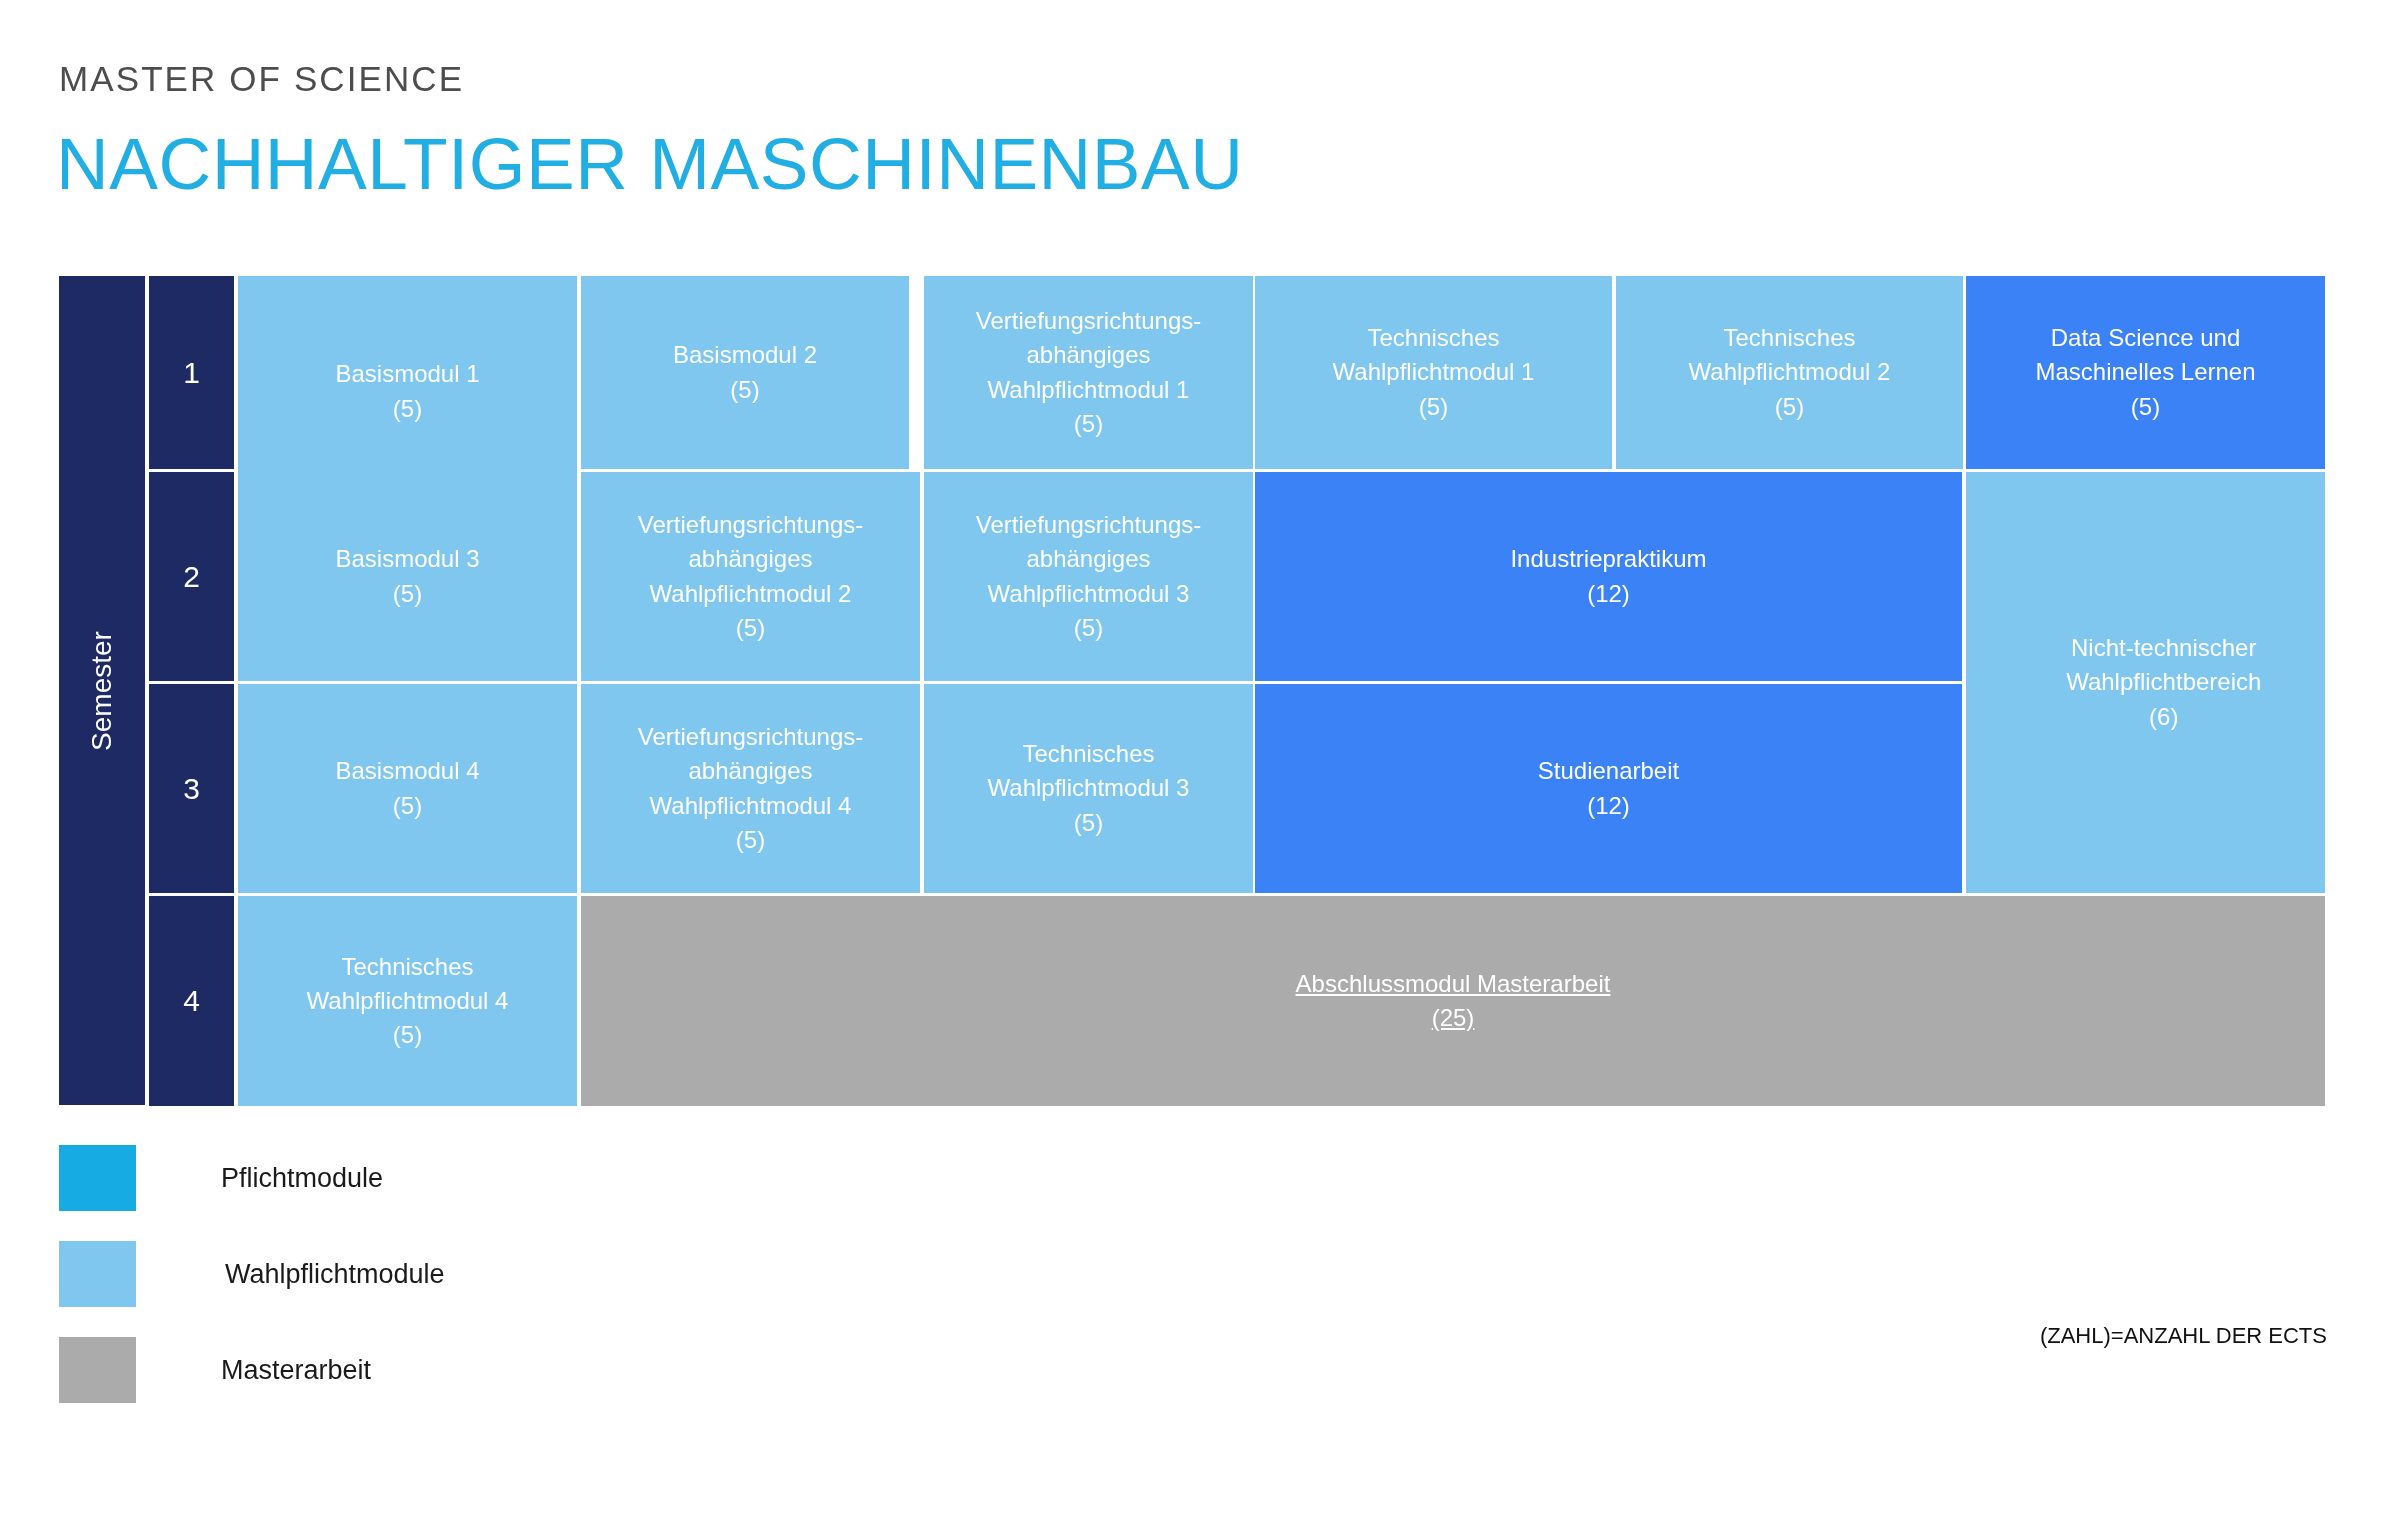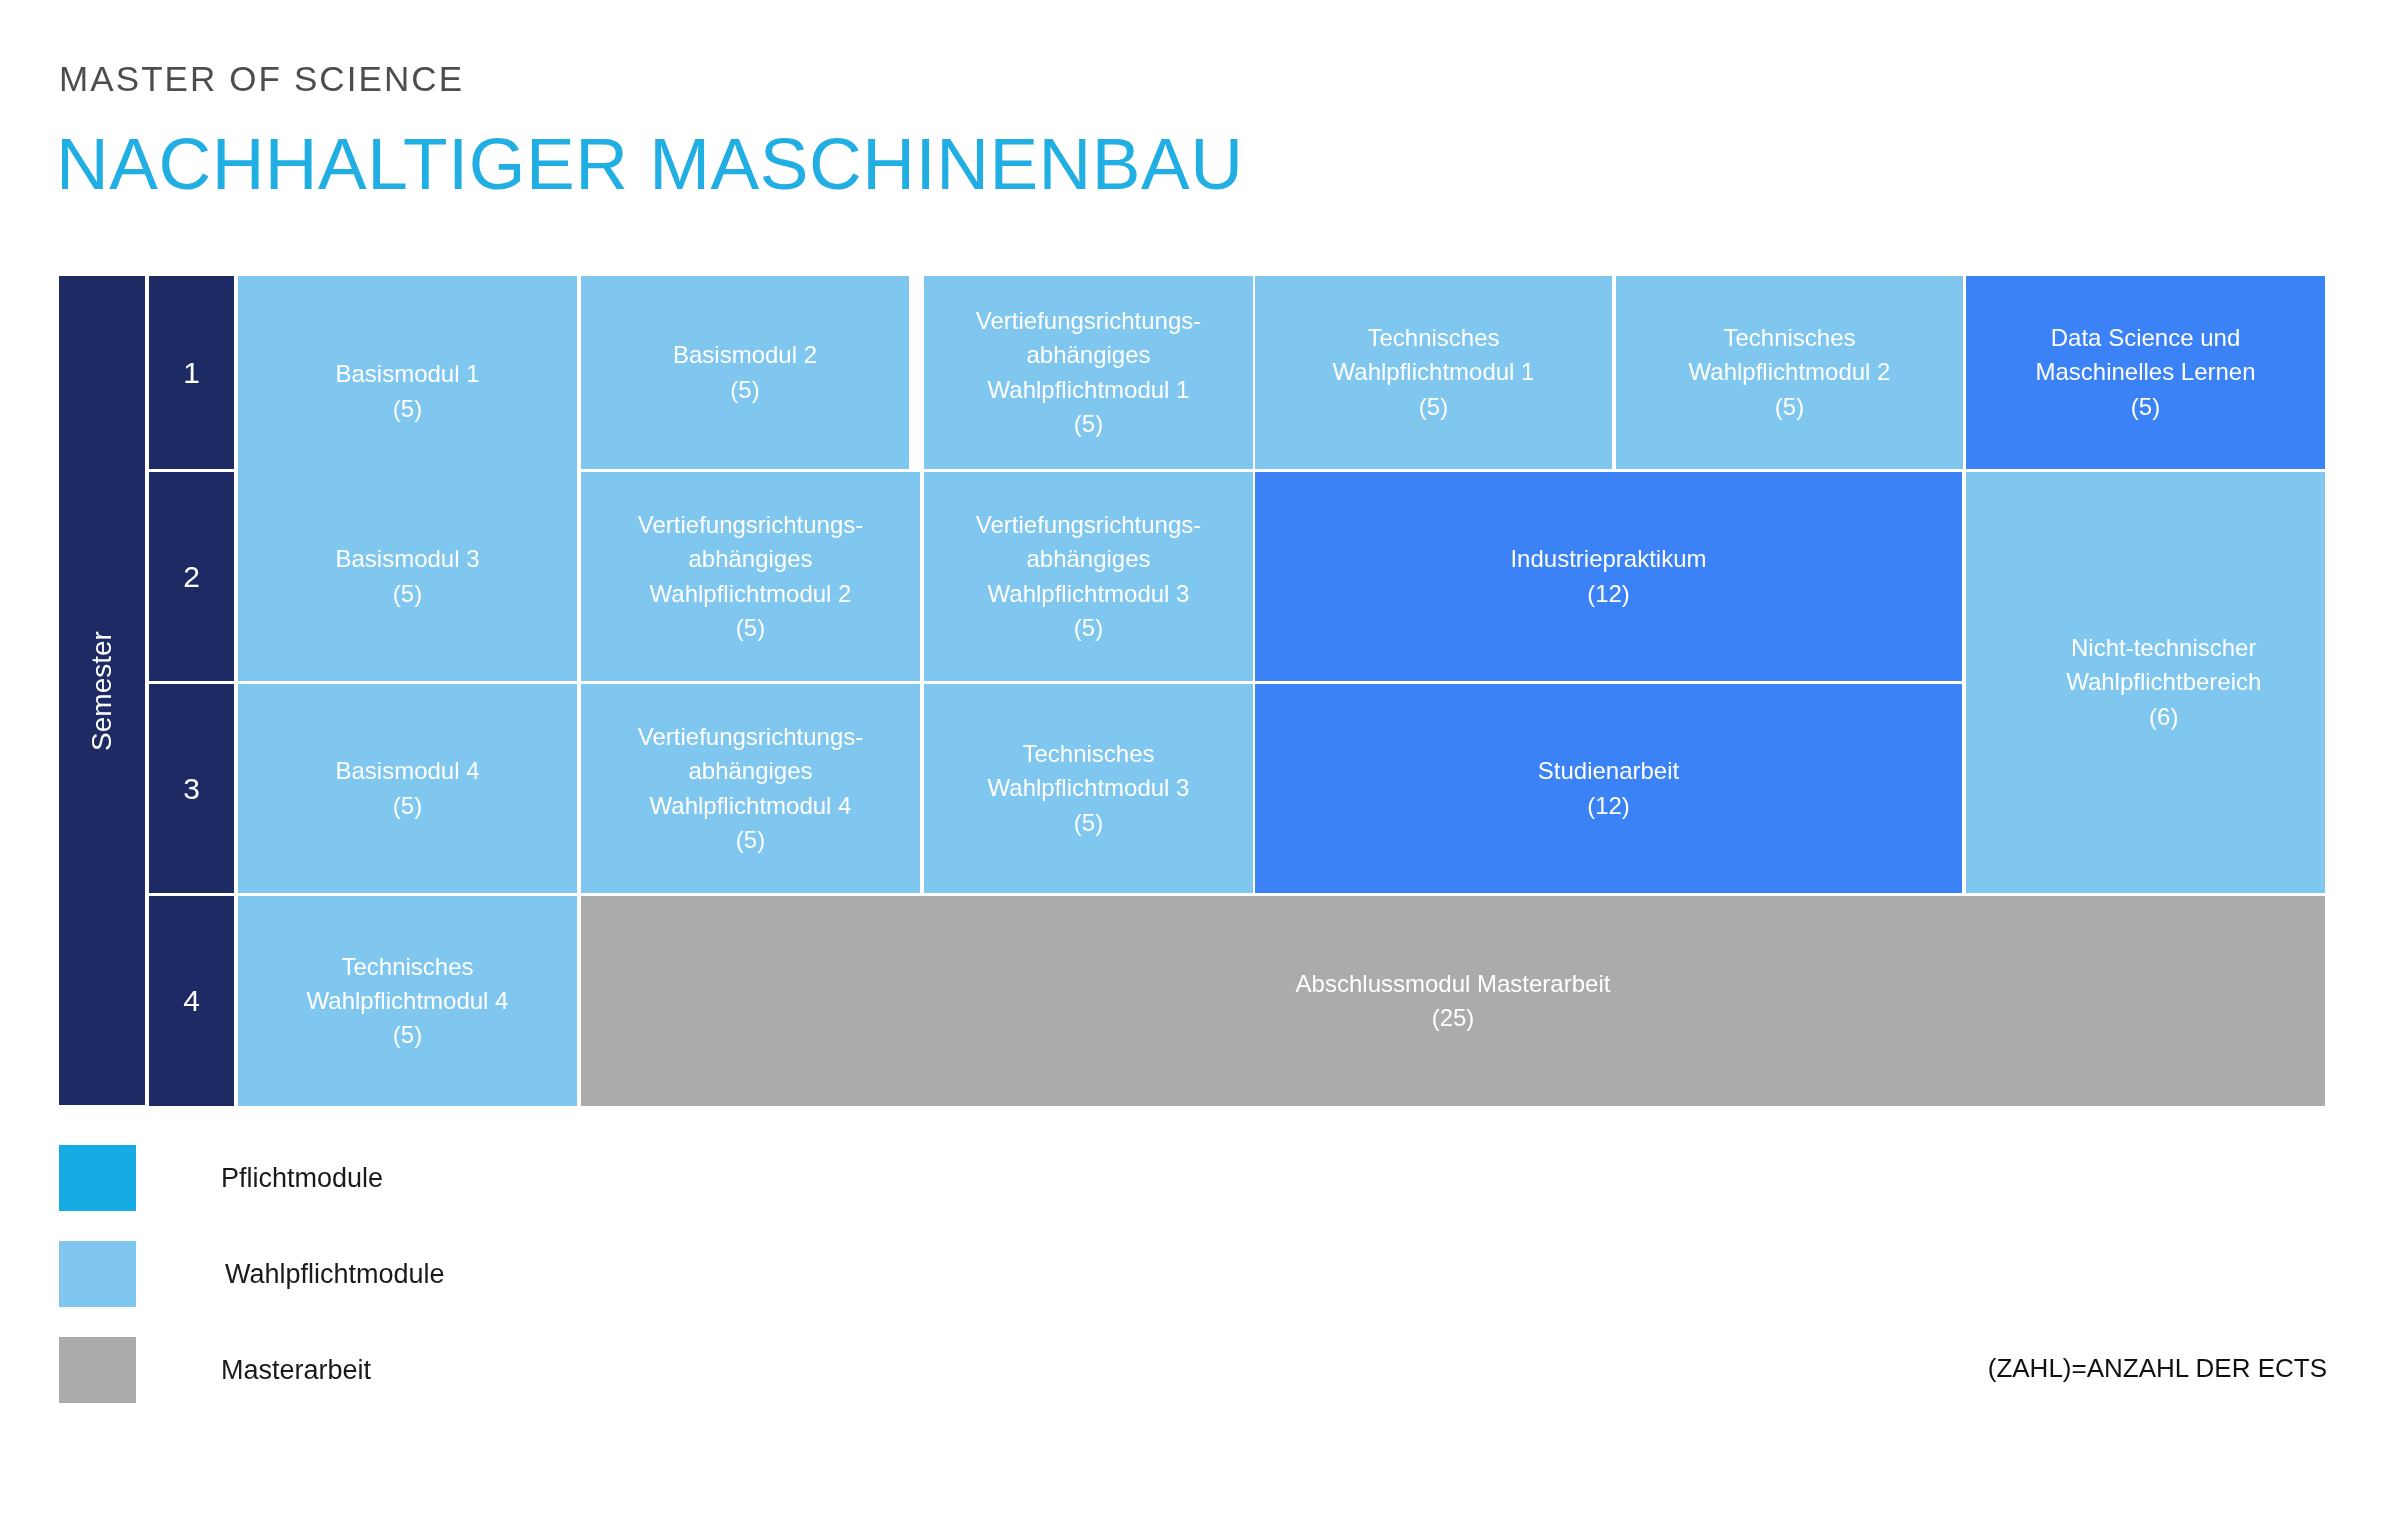--- a/index.html
+++ b/index.html
@@ -73,22 +73,22 @@
   .legend-label{
     position:absolute;left:0;top:50%;
     transform:translateY(-50%);
     font-size:27px;color:#1a1a1a;white-space:nowrap;
   }
   .legend-row.r1 .legend-label{left:162px;}
   .legend-row.r2 .legend-label{left:166px;}
   .legend-row.r3 .legend-label{left:162px;}
 
   .ects-note{
-    position:absolute;right:74px;top:1353px;
-    font-size:26px;letter-spacing:0px;
+    position:absolute;right:74px;top:1323px;
+    font-size:22px;letter-spacing:0px;
     color:#111111;white-space:nowrap;
   }
 </style>
 </head>
 <body>
 
 <div class="page">
 
   <div class="kicker">MASTER OF SCIENCE</div>
   <div class="headline">NACHHALTIGER MASCHINENBAU</div>
@@ -165,21 +165,21 @@
     </div>
     <div class="cell mod pf" style="left:1196px;top:408px;width:707px;height:209px;justify-content:center;">
       <span>Studienarbeit</span>
       <span class="ects">(12)</span>
     </div>
 
     <div class="cell mod wp" style="left:179px;top:620px;width:339px;height:210px;">
       <span>Technisches<br>Wahlpflichtmodul 4</span>
       <span class="ects">(5)</span>
     </div>
-    <div class="cell mod ma" style="left:522px;top:620px;width:1744px;height:210px;">
+    <div class="cell mod ma" style="left:522px;top:620px;width:1744px;height:210px;text-decoration:underline;">
       <span>Abschlussmodul Masterarbeit</span>
       <span class="ects">(25)</span>
     </div>
 
   </div>
 
   <div class="legend">
     <div class="legend-row r1">
       <span class="swatch" style="background:#16ACE3;"></span>
       <span class="legend-label">Pflichtmodule</span>

